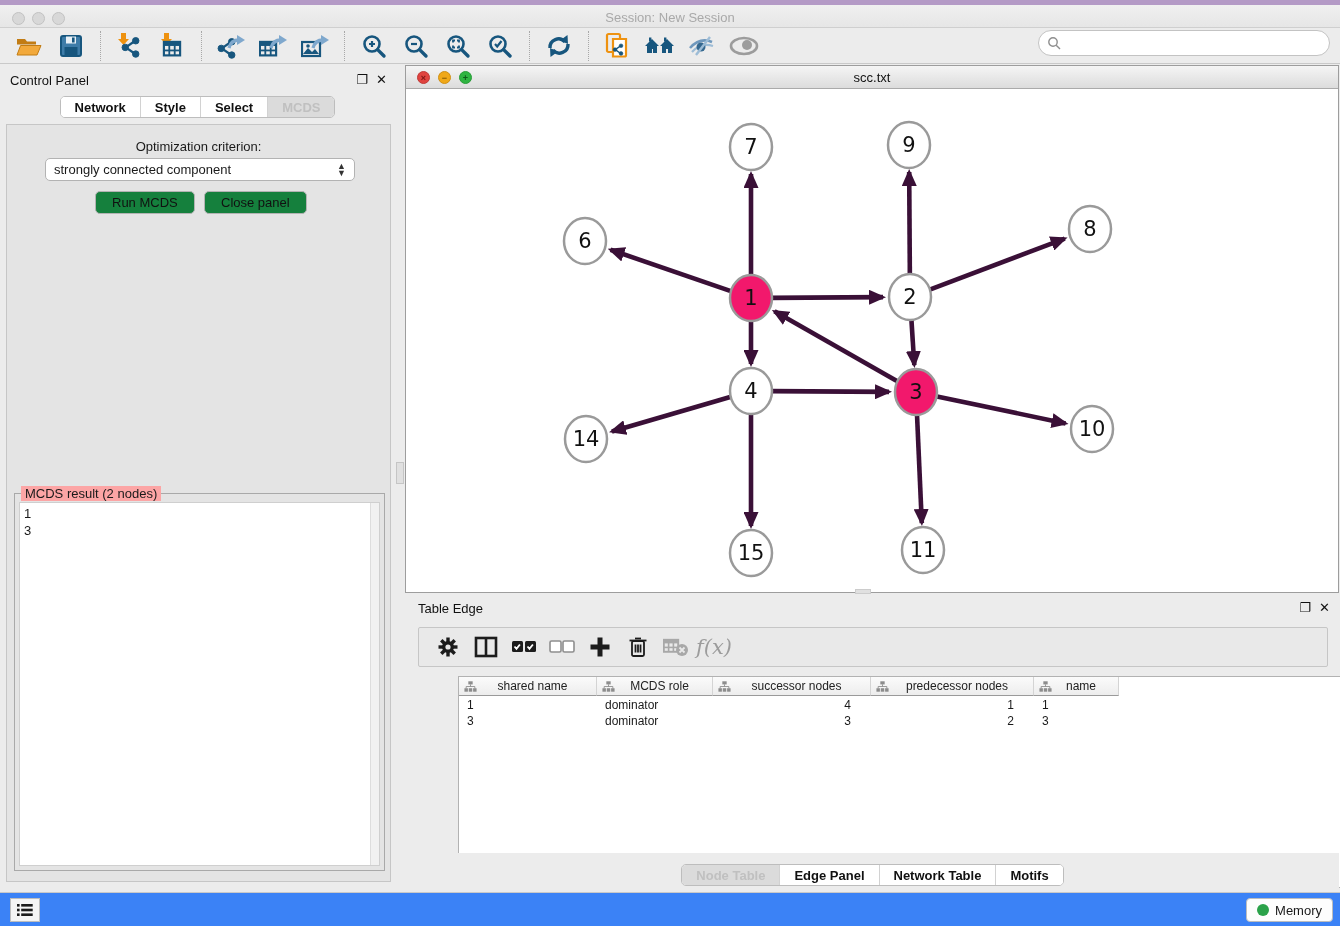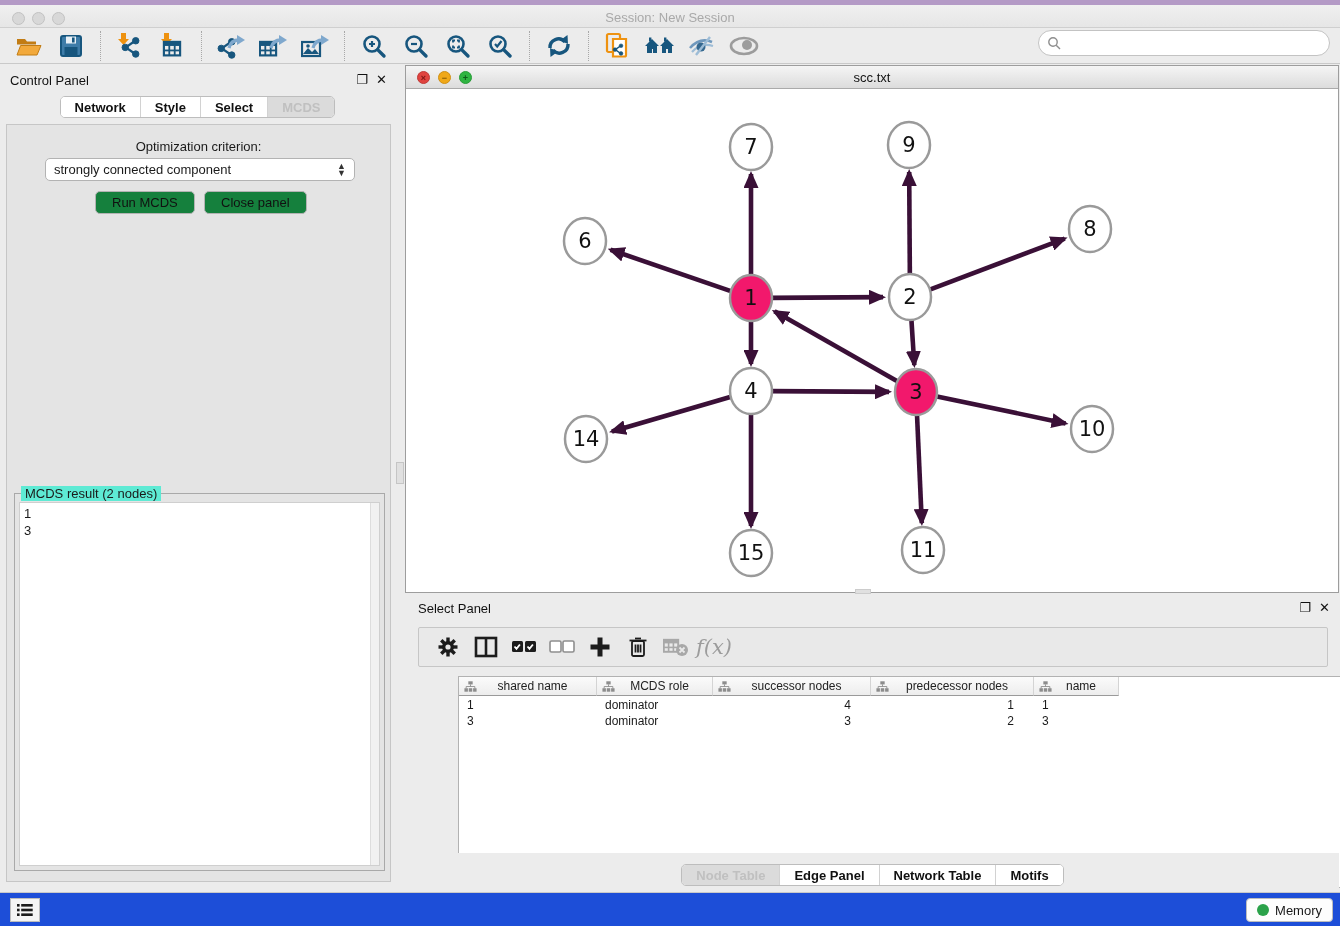--- a/index.html
+++ b/index.html
@@ -32,21 +32,21 @@
 
   .cpanel-body { position:absolute; left:6px; top:124px; width:385px; height:758px; background:#e4e4e4; border:1px solid #c6c6c6; }
   .opt-label { position:absolute; left:0; top:14px; width:100%; text-align:center; font-size:13px; }
   .dropdown { position:absolute; left:38px; top:33px; width:310px; height:23px; background:#fff; border:1px solid #b3b3b3; border-radius:5px; display:flex; align-items:center; padding:0 8px; font-size:13px; }
   .dropdown .dd-arrows { margin-left:auto; font-size:9px; line-height:7px; color:#333; display:flex; flex-direction:column; align-items:center; }
   .btn { background:#15803d; border:1px solid #b3b3b3; border-radius:5px; height:23px; font-size:13px; font-family:"Liberation Sans",sans-serif; padding:0 16px; color:#111; }
   .run-btn { position:absolute; left:88px; top:66px; }
   .close-btn { position:absolute; left:197px; top:66px; }
 
   .result-box { position:absolute; left:7px; top:368px; width:371px; height:378px; border:1px solid #a9a9a9; }
-  .result-legend { position:absolute; left:6px; top:-8px; background:#5eead4; padding:0 4px; font-size:13px; }
+  .result-legend { position:absolute; left:6px; top:-8px; background:#fca5a5; padding:0 4px; font-size:13px; }
   .result-text { position:absolute; left:4px; top:8px; right:4px; bottom:4px; background:#fff; border:1px solid #cfcfcf; font-size:13px; line-height:17px; padding:2px 4px; overflow:hidden; }
   .result-scroll { position:absolute; right:0; top:0; bottom:0; width:9px; background:#f1f1f1; border-left:1px solid #ddd; }
 
   
   .netwin { position:absolute; left:405px; top:65px; width:934px; height:528px; border:1px solid #9d9d9d; background:#fff; }
   .netwin-titlebar { position:absolute; left:0; top:0; width:100%; height:23px; background:linear-gradient(#f5f5f5,#dcdcdc); border-bottom:1px solid #aaa; }
   .traffic { position:absolute; top:5px; width:13px; height:13px; border-radius:50%; font-size:9px; font-weight:bold; display:flex; align-items:center; justify-content:center; }
   .netwin-title { position:absolute; top:4px; width:100%; text-align:center; font-size:13px; color:#111; }
   .canvas { position:absolute; left:0; top:24px; width:932px; height:502px; background:#fff; }
   .splitter-h { position:absolute; left:396px; top:462px; width:8px; height:22px; background:#e0e0e0; border:1px solid #c5c5c5; }
@@ -61,21 +61,21 @@
   .dtable { position:absolute; left:418px; top:676px; width:910px; height:212px; background:#fff; border:1px solid #b2b2b2;margin-left:40px; }
   .thead { position:absolute; left:0; top:0; height:19px; display:flex; }
   .th { position:relative; height:19px; background:linear-gradient(#fbfbfb,#ededed); border-right:1px solid #d4d4d4; border-bottom:1px solid #9a9a9a; display:flex; align-items:center; justify-content:center; font-size:12px; color:#222; }
   .th .org { position:absolute; left:5px; top:3px; }
   .trow { position:absolute; left:0; height:16px; font-size:12px; display:flex; }
   .td { height:16px; line-height:16px; overflow:hidden; white-space:nowrap; }
   .tbelow { position:absolute; left:406px; top:853px; width:933px; height:39px; background:#ececec; }
   .ttabs { position:absolute; left:405px; top:864px; width:935px; display:flex; justify-content:center; }
 
   
-  .statusbar { position:absolute; left:0; top:892px; width:1340px; height:34px; background:#1d4ed8; border-top:1px solid #c9c9c9; }
+  .statusbar { position:absolute; left:0; top:892px; width:1340px; height:34px; background:#3b82f6; border-top:1px solid #c9c9c9; }
   .list-btn { position:absolute; left:10px; top:5px; width:30px; height:24px; background:#f4f4f4; border:1px solid #bdbdbd; display:flex; align-items:center; justify-content:center; }
   .mem-btn { position:absolute; right:7px; top:5px; height:24px; background:#fdfdfd; border:1px solid #bdbdbd; border-radius:4px; display:flex; align-items:center; gap:6px; padding:0 10px; font-size:13px; }
   .mem-dot { width:12px; height:12px; border-radius:50%; background:#2ba24a; }
 
   svg text { font-family:"DejaVu Sans", sans-serif; }
 </style>
 </head>
 <body>
 
 <div class="menustrip"></div>
@@ -374,21 +374,21 @@
       <g>
         <ellipse cx="517" cy="460" rx="21" ry="23" fill="#ffffff" stroke="#9a9a9a" stroke-width="2.5"></ellipse>
         <text x="517" y="467" text-anchor="middle" font-size="21" fill="#111111">11</text>
       </g>
     </svg>
 </div>
 <div class="splitter-h"></div>
 <div class="splitter-b"></div>
 
 <div class="tpanel-head">
-  <span class="panel-title" style="left:13px">Select Panel</span>
+  <span class="panel-title" style="left:13px">Table Edge</span>
   <span class="panel-btns" style="right:10px">
     <span>❐</span>
     <span>✕</span>
   </span>
 </div>
 <div class="ttoolbar" id="table-toolbar">
     <div class="tt-icon">
       <svg width="22" height="22" viewBox="0 0 22 22">
         <g fill="#1c1c1c">
           <circle cx="11" cy="11" r="6"></circle>

